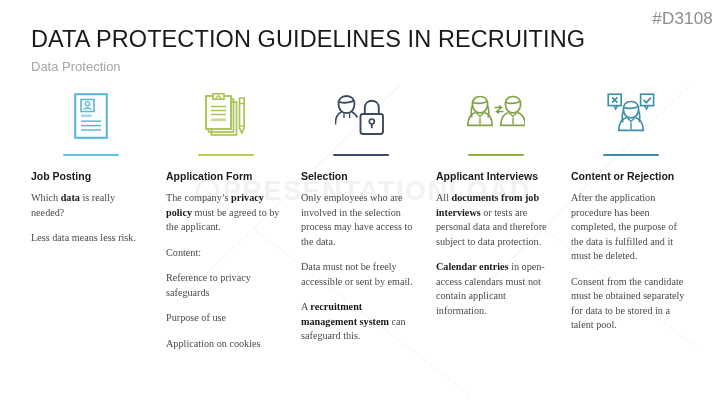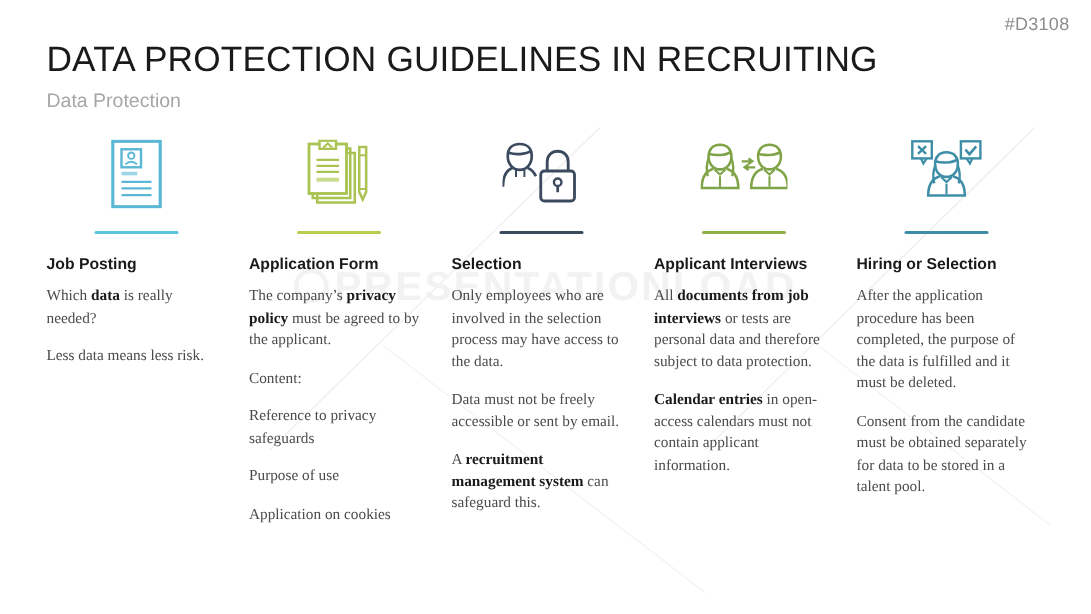--- a/index.html
+++ b/index.html
@@ -49,21 +49,21 @@
     border: 3px solid #f2f2f2;
     vertical-align: -2px;
     margin-right: 4px;
   }
 
   
   .code {
     position: absolute;
     right: 14px;
     top: 9px;
-    font-size: 12px;
+    font-size: 17px;
     color: #8d8d8d;
     letter-spacing: 0.2px;
     z-index: 3;
     margin-left: 20px;
   }
   .title {
     position: absolute;
     left: 31px;
     top: 26px;
     font-size: 23.5px;
@@ -285,21 +285,21 @@
           <path d="M16.7 14.5 c3.6 1.3 10.8 1.3 14.4 -1.1" fill="none" stroke="#3E8EA8" stroke-width="1.7"></path>
           <path d="M16.6 17 c-1.6 4.2 -1.8 8.6 -0.7 12.2 M31.4 17 c1.6 4.2 1.8 8.6 0.7 12.2" fill="none" stroke="#3E8EA8" stroke-width="1.6"></path>
           <path d="M19.6 24.5 c-5.4 1.6 -7.8 5.4 -7.8 12.8 h24.4 c0 -7.4 -2.4 -11.2 -7.8 -12.8" fill="none" stroke="#3E8EA8" stroke-width="1.7"></path>
           <path d="M20.4 25 l3.6 3.4 l3.6 -3.4" fill="none" stroke="#3E8EA8" stroke-width="1.4"></path>
           <path d="M24 29.5 v7" stroke="#3E8EA8" stroke-width="1.4"></path>
         </svg>
       </div>
       <div class="rule-wrap">
         <div class="rule" style="background:#3E8EA8"></div>
       </div>
-      <div class="col-head">Hiring or Selection</div>
+      <div class="col-head">Content or Rejection</div>
       <div>
           <p class="para">After the application procedure has been completed, the purpose of the data is fulfilled and it must be deleted.</p>
           <p class="para">Consent from the candidate must be obtained separately for data to be stored in a talent pool.</p>
         </div>
     </div>
 
   </div>
 </div>
 
 </body></html>

